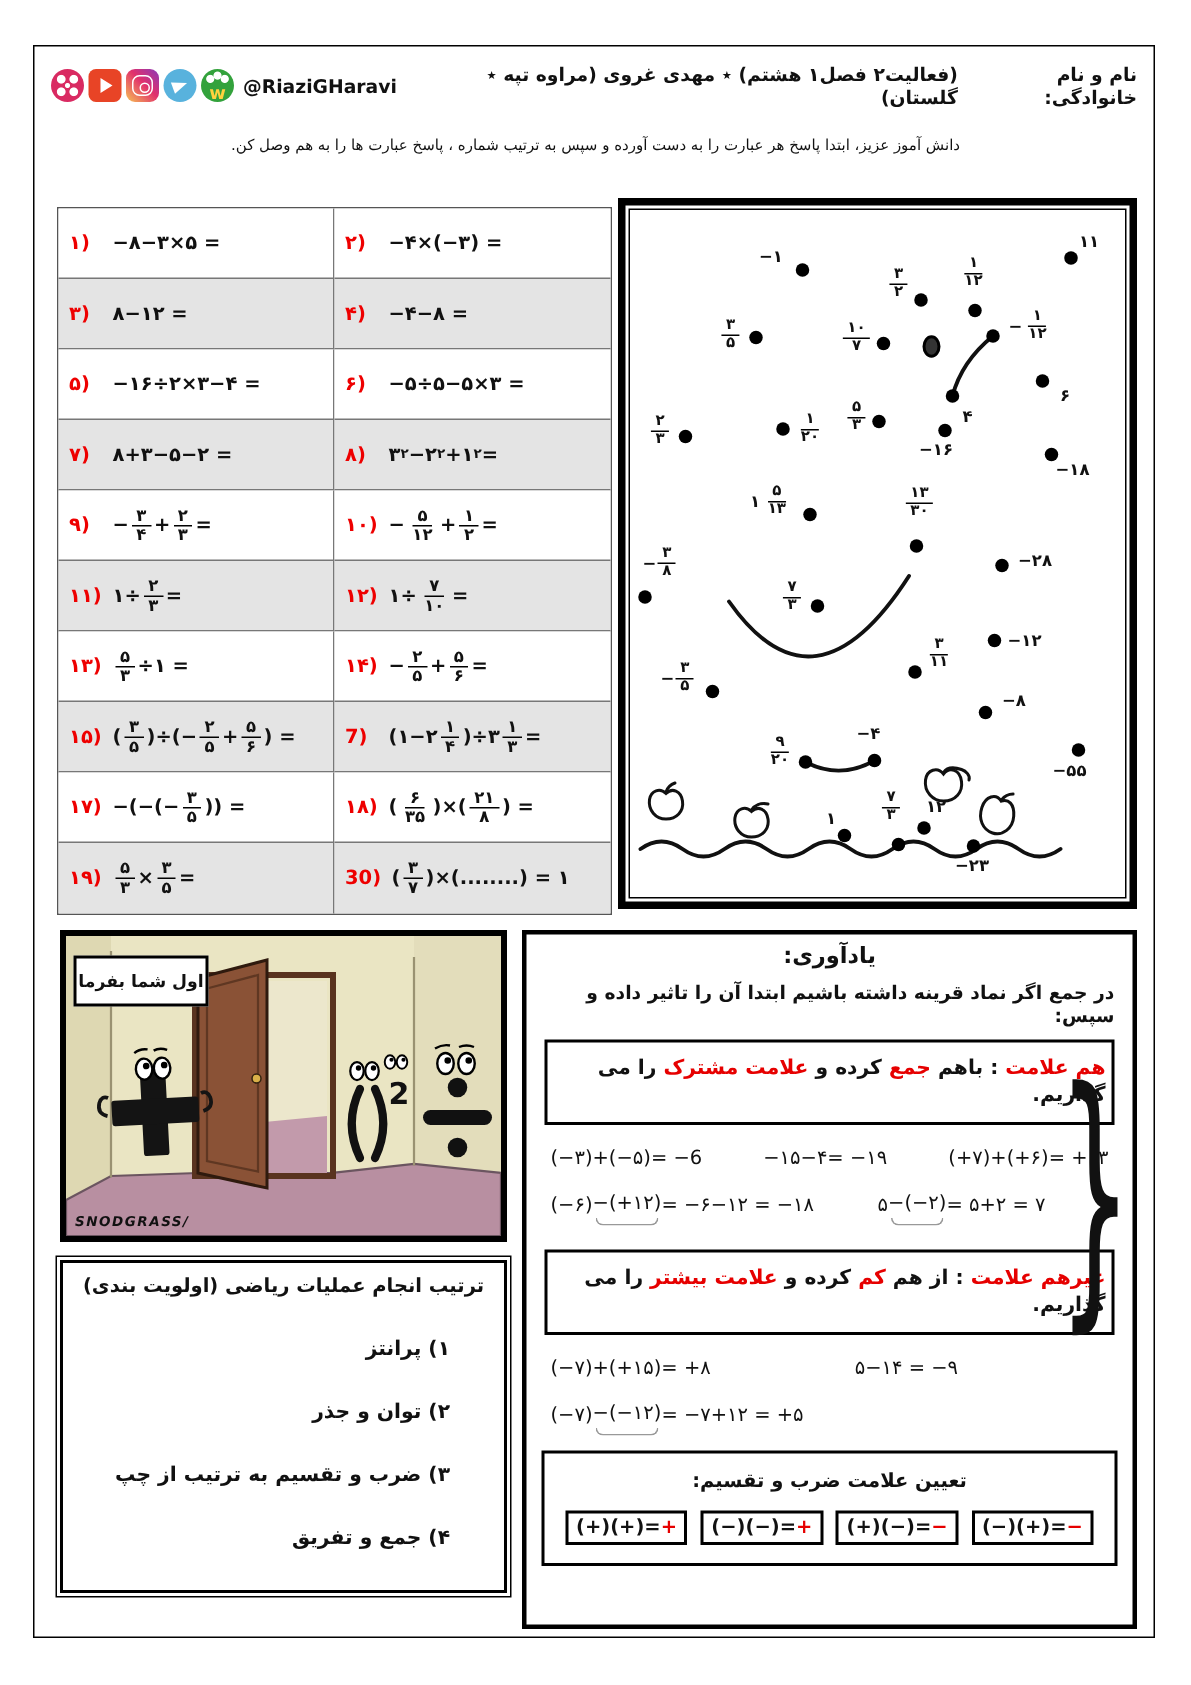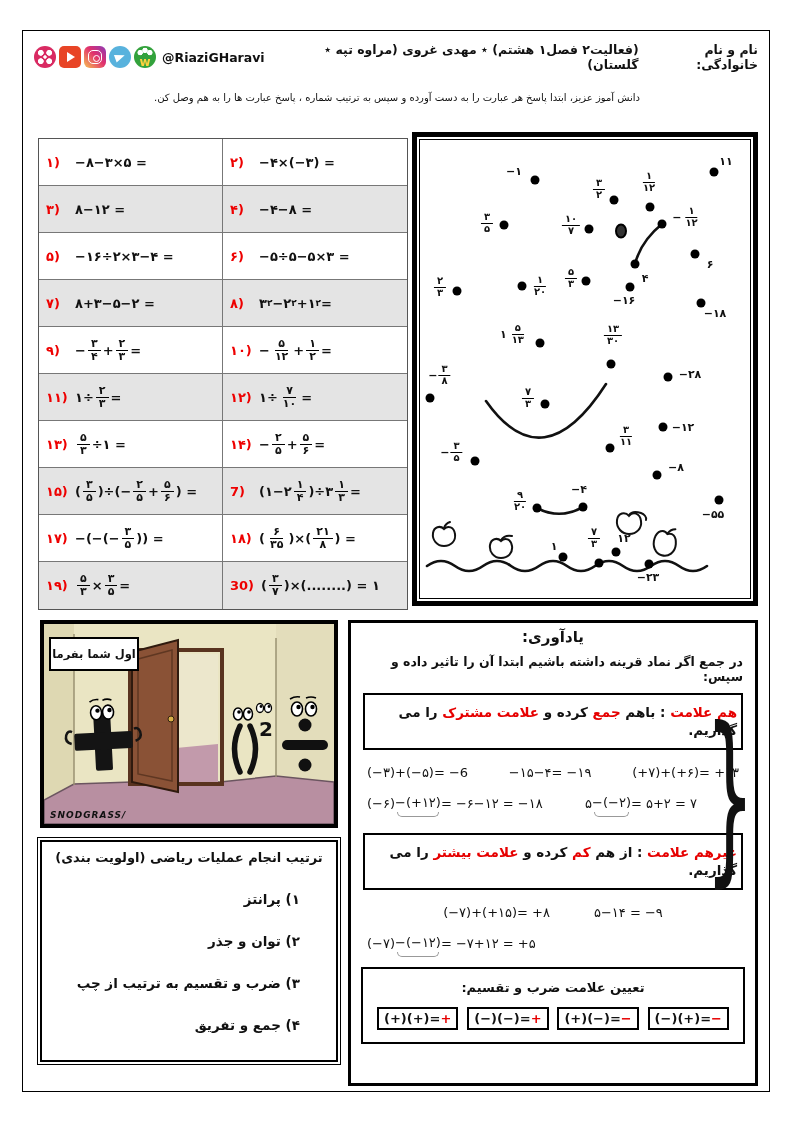--- a/index.html
+++ b/index.html
@@ -84,21 +84,21 @@
   .reminder{position:absolute;left:348px;top:620px;width:410px;height:466px;border:3px solid #000;background:#fff;}
   .rem-title{text-align:center;font-weight:bold;font-size:15px;margin-top:5px;direction:rtl;}
   .rem-intro{direction:rtl;text-align:right;padding:0 12px;font-weight:bold;font-size:12.5px;margin-top:8px;}
   .rule-box{margin:9px 12px 0;border:2px solid #000;padding:9px 4px;direction:rtl;text-align:right;
             font-weight:bold;font-size:13.5px;line-height:1.3;}
   .red{color:#e60000;}
   .ex-row{direction:ltr;font-size:13px;padding:0 16px;margin-top:15px;display:flex;position:relative;}
   .ex-row .exitem{direction:ltr;display:inline-flex;align-items:center;white-space:nowrap;}
   .ex-spread{justify-content:space-between;}
   .ex-spread2{justify-content:space-between;padding-right:58px;}
-  .ex-gap{gap:44px;justify-content:center;}
+  .ex-gap{gap:96px;}
   .ub{position:relative;padding-bottom:1px;}
   .ub::after{content:"";position:absolute;left:2px;right:2px;bottom:-6px;height:4px;
              border:1.5px solid #999;border-top:none;border-radius:0 0 7px 7px;}
   .brace{position:absolute;right:0px;top:78px;height:190px;font-size:185px;line-height:190px;
          transform:scaleX(0.42);transform-origin:100% 50%;font-weight:400;}
   .signs-box{margin:16px 10px 0;border:2px solid #000;padding:4px 6px 12px;}
   .signs-title{direction:rtl;text-align:center;font-weight:bold;font-size:13px;margin:7px 0 12px;}
   .sign-row{display:flex;justify-content:space-between;direction:ltr;padding:0 8px;}
   .sbox{border:2px solid #000;padding:2px 5px;font-weight:bold;font-size:13px;direction:ltr;white-space:nowrap;}
 </style>

